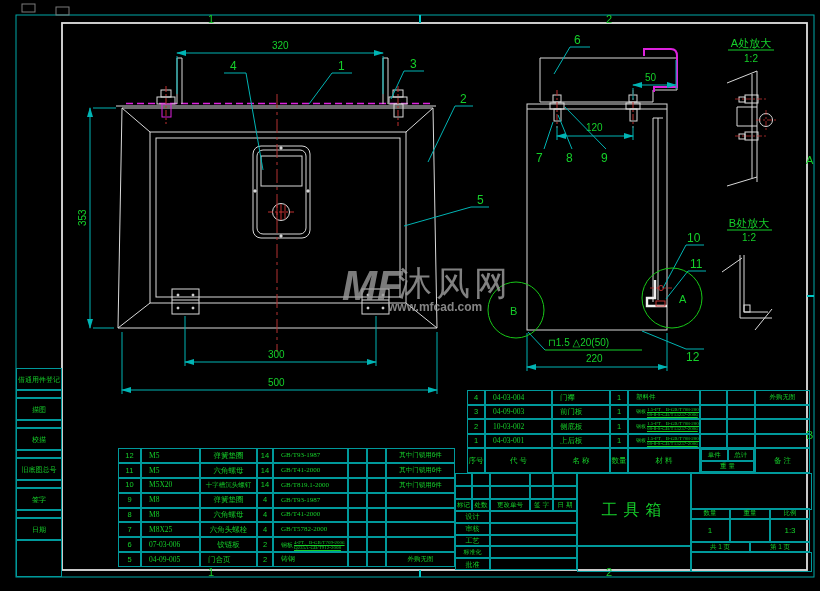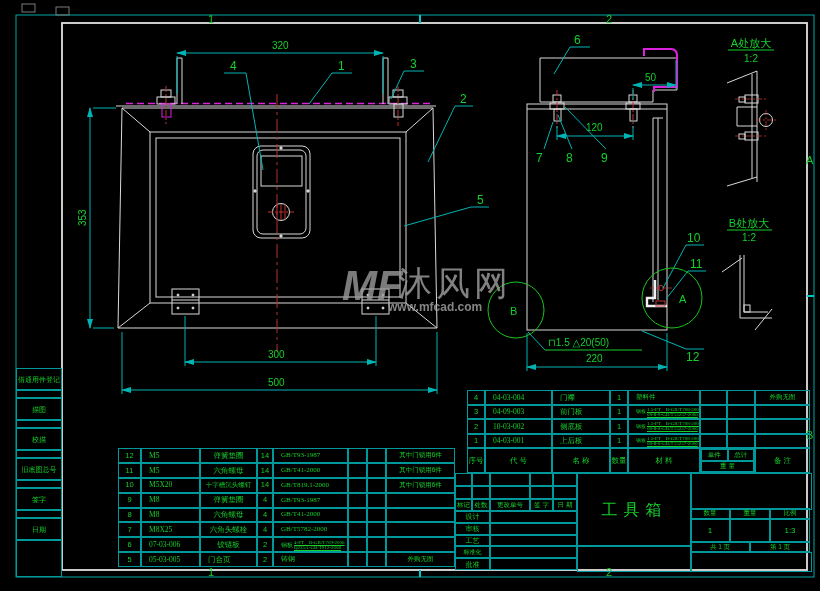--- a/index.html
+++ b/index.html
@@ -404,21 +404,21 @@
         <span class="specs">
           <span>4-PT、B-GB/T709-2006</span>
           <span>Q235A-GB/T912-2008</span>
         </span>
       </div>
   <div class="blank"></div>
       <div class="blank"></div>
   <div class="cell"></div>
 
   <div class="cell">5</div>
-  <div class="cell left">05-03-005</div>
+  <div class="cell left">04-09-005</div>
   <div class="cell left">门合页</div>
   <div class="cell">2</div>
   <div class="cell left" style="font-size:7px;">
         <span>铸钢</span>
         <span class="specs">
           <span></span>
           <span></span>
         </span>
       </div>
   <div class="blank"></div>

